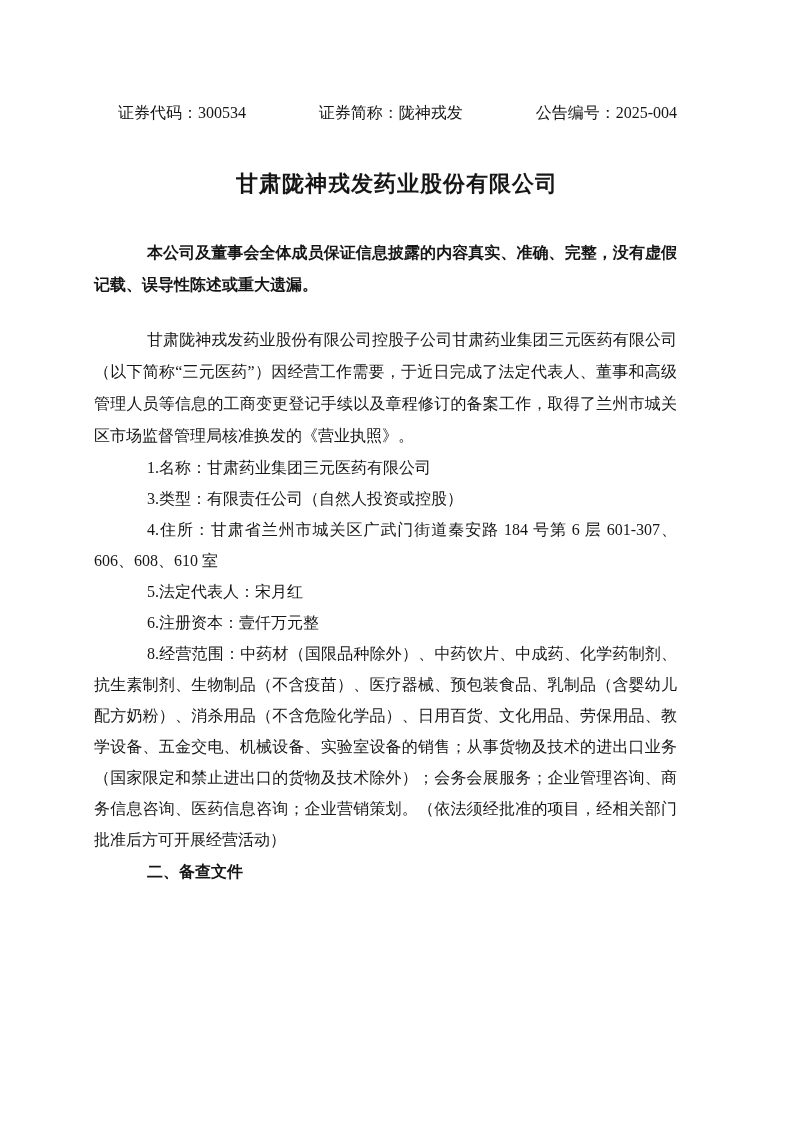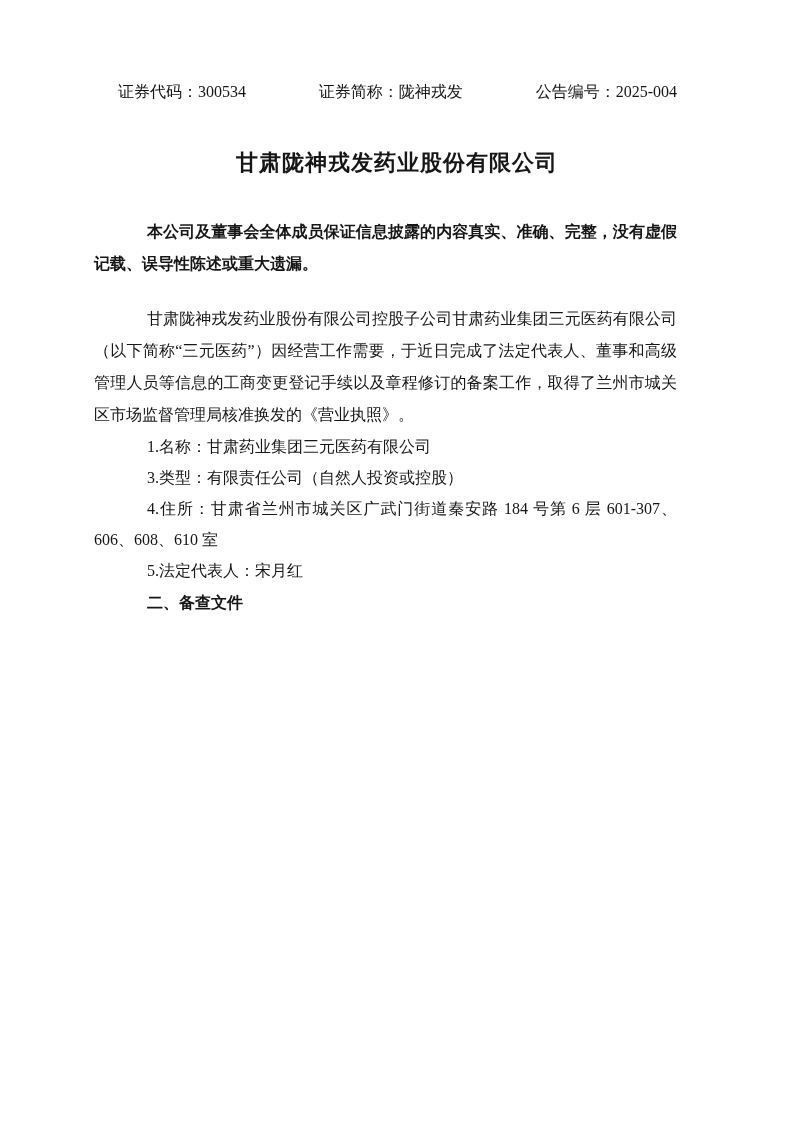--- a/index.html
+++ b/index.html
@@ -7,21 +7,21 @@
   body {
     font-family: "Liberation Serif", "DejaVu Serif", serif;
     color: #161616;
   }
   .page {
     position: relative;
     width: 794px;
     height: 1122px;
     margin: 0 auto;
     background: #ffffff;
-    padding-top: 83px;
+    padding-top: 104px;
     overflow: hidden;
   }
   .header-row {
     margin-left: 118px;
     margin-right: 117px;
     display: flex;
     justify-content: space-between;
     font-size: 16px;
     line-height: 18px;
     white-space: nowrap;
@@ -85,19 +85,21 @@
 
     <p class="item">1.名称：甘肃药业集团三元医药有限公司</p>
 
 
     <p class="item">3.类型：有限责任公司（自然人投资或控股）</p>
 
     <p class="item">4.住所：甘肃省兰州市城关区广武门街道秦安路 184 号第 6 层 601-307、606、608、610 室</p>
 
     <p class="item">5.法定代表人：宋月红</p>
 
+    <p class="item">6.注册资本：壹仟万元整</p>
 
 
+    <p class="item">8.经营范围：中药材（国限品种除外）、中药饮片、中成药、化学药制剂、抗生素制剂、生物制品（不含疫苗）、医疗器械、预包装食品、乳制品（含婴幼儿配方奶粉）、消杀用品（不含危险化学品）、日用百货、文化用品、劳保用品、教学设备、五金交电、机械设备、实验室设备的销售；从事货物及技术的进出口业务（国家限定和禁止进出口的货物及技术除外）；会务会展服务；企业管理咨询、商务信息咨询、医药信息咨询；企业营销策划。（依法须经批准的项目，经相关部门批准后方可开展经营活动）</p>
 
     <p class="sec-heading">二、备查文件</p>
 
   </div>
 </div>
 
 </body></html>

